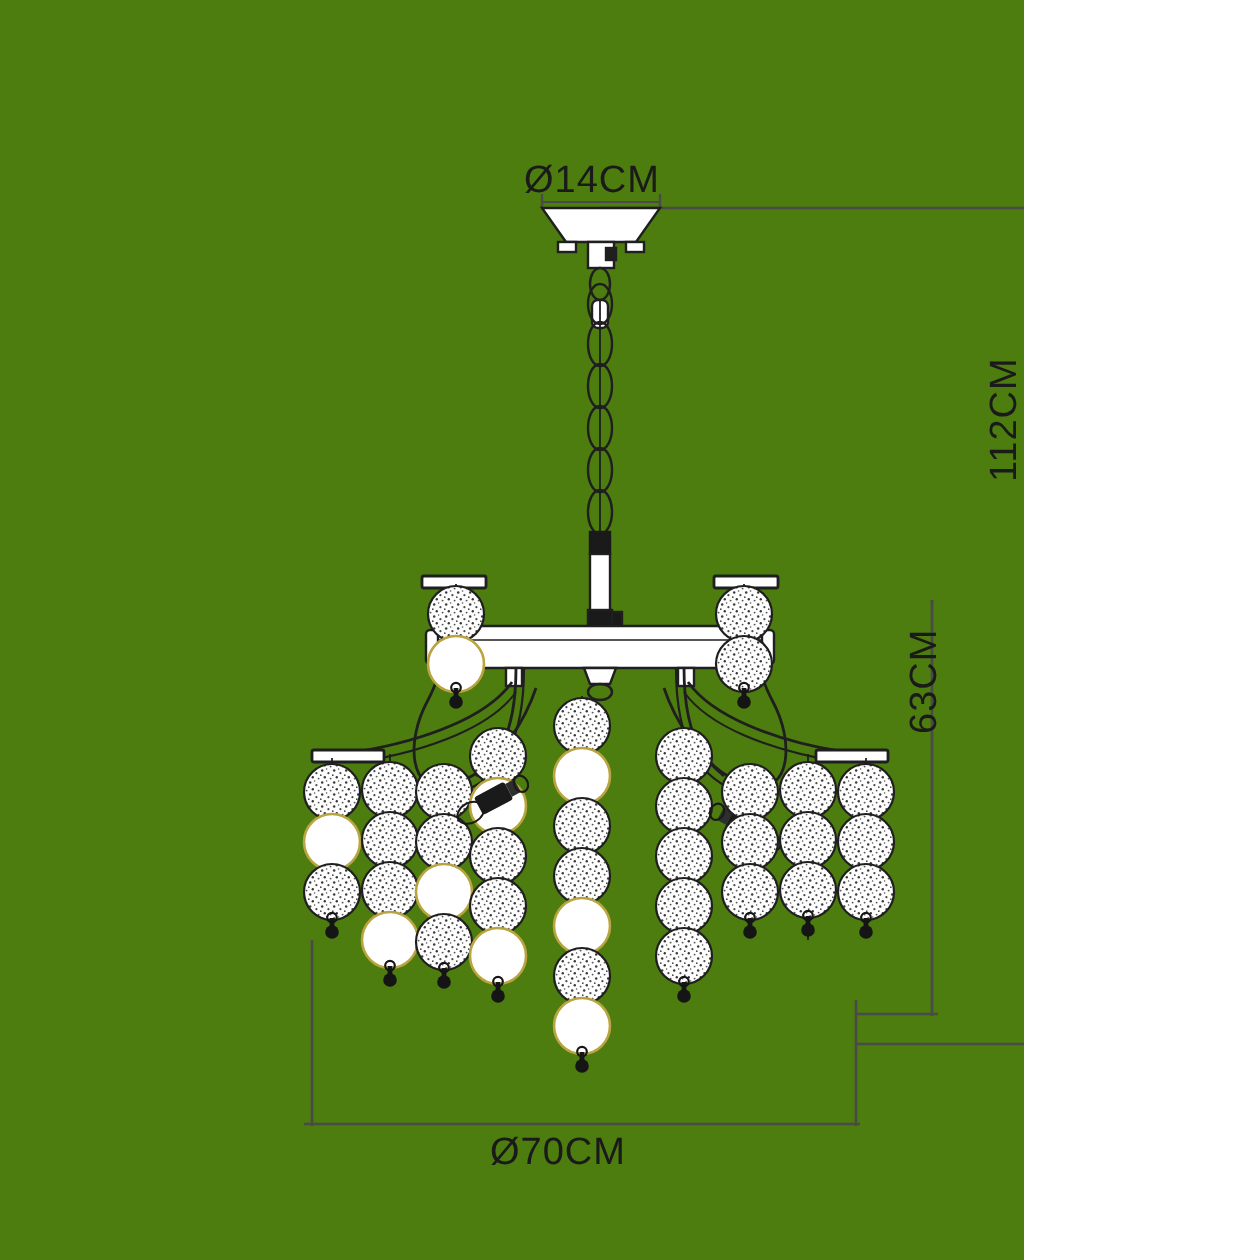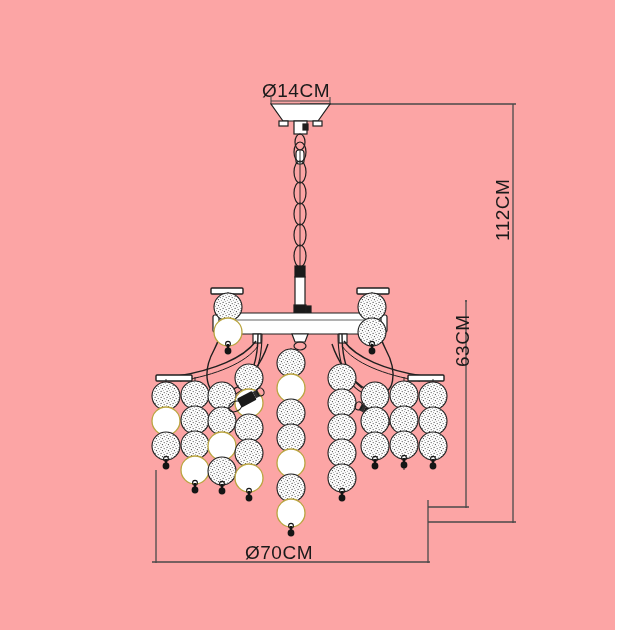--- a/index.html
+++ b/index.html
@@ -2,23 +2,23 @@
 <html><head>
 <meta charset="utf-8">
 <style>
   html, body {
     margin: 0;
     padding: 0;
     background: #ffffff;
   }
   #stage {
     position: relative;
-    width: 615px;
+    width: 512px;
     height: 630px;
-    background: #fca5a5;
+    background: #4d7c0f;
     font-family: "Liberation Sans", sans-serif;
     overflow: hidden;
   }
   #stage svg {
     position: absolute;
     left: 0;
     top: 0;
   }
   .dim-label {
     position: absolute;
@@ -27,21 +27,21 @@
     letter-spacing: 0.5px;
     color: #1a1a1a;
     white-space: nowrap;
   }
   #label-top {
     left: 262px;
     top: 80px;
   }
   #label-bottom {
     left: 245px;
-    top: 542px;
+    top: 566px;
   }
   #label-right-outer {
     left: 492px;
     top: 241px;
     transform: rotate(-90deg);
     transform-origin: left top;
   }
   #label-right-inner {
     left: 452px;
     top: 367px;

